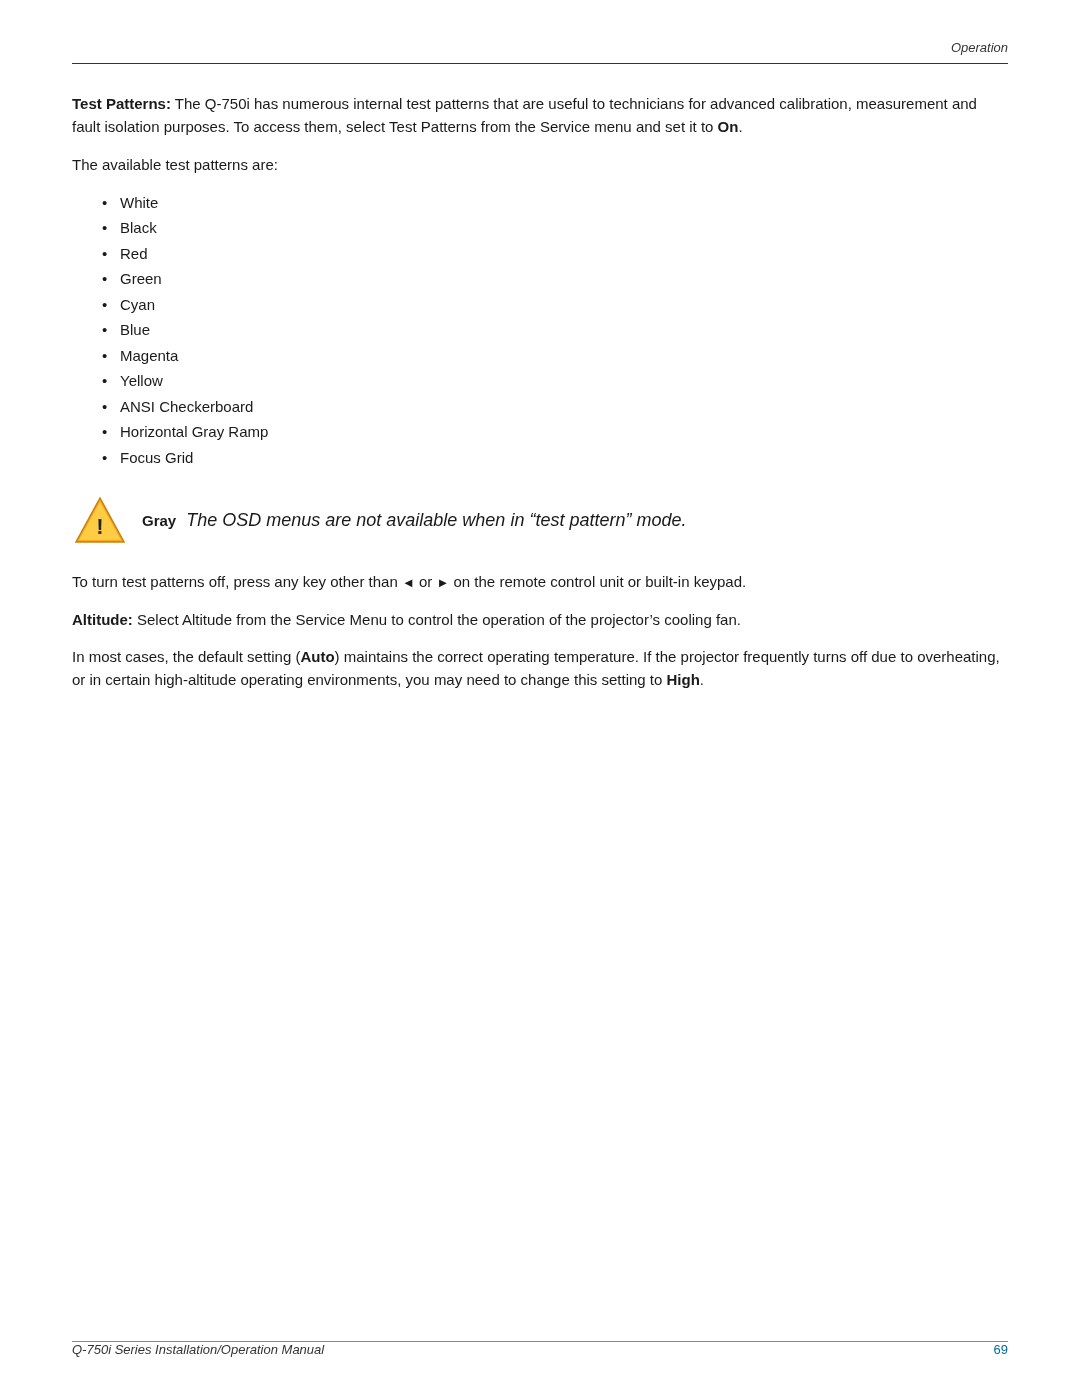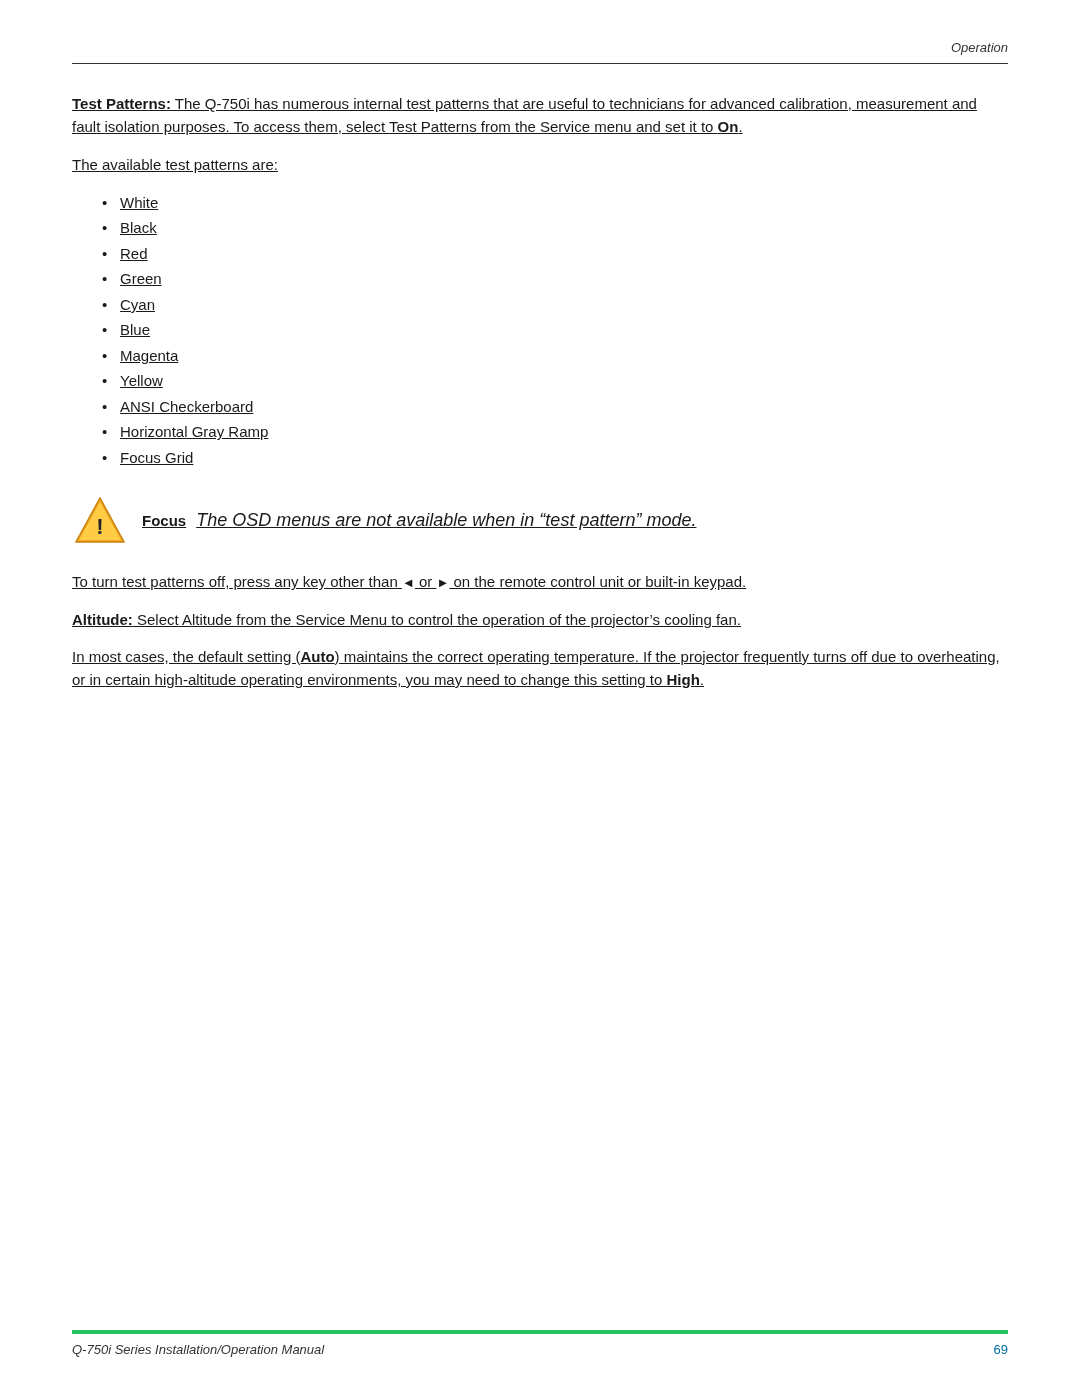--- a/index.html
+++ b/index.html
@@ -35,21 +35,20 @@
       text-align: right;
       font-style: italic;
       font-size: 13px;
       color: #333;
       margin-bottom: 8px;
       margin-top: -10px;
     }
 
     .main-content {
       margin-top: 26px;
-      text-decoration: underline;
     }
 
     p {
       line-height: 1.55;
       margin-bottom: 14px;
       font-size: 15px;
     }
 
     .bullet-list {
       list-style: none;
@@ -79,22 +78,21 @@
     }
 
     .footer {
       position: absolute;
       bottom: 40px;
       left: 72px;
       right: 72px;
       display: flex;
       justify-content: space-between;
       align-items: center;
-      border-top: 4px solid #22c55e;
-      padding-top: 8px;
+      border-top: 1px solid #22c55e;
     }
 
     .footer-left {
       font-style: italic;
       font-size: 13px;
       color: #333;
     }
 
     .footer-center {
       font-size: 13px;
@@ -157,21 +155,21 @@
           <polygon points="26,4 50,48 2,48" fill="#f5a623" stroke="#c8820a" stroke-width="1.5"></polygon>
 
           <polygon points="26,8 47,46 5,46" fill="#ffcc44"></polygon>
 
           <text x="26" y="40" text-anchor="middle" font-size="22" font-weight="bold" fill="#333" font-family="Arial">!</text>
 
           <text x="26" y="36" text-anchor="middle" font-size="14" font-weight="bold" fill="#222" font-family="Arial">!</text>
         </svg>
       </div>
       <div style="display:flex; flex-direction:row; align-items:center; gap:10px;">
-        <span style="font-weight:bold; font-size:15px;">Focus</span>
+        <span style="font-weight:bold; font-size:15px;">Gray</span>
         <span style="font-style:italic; font-size:18px; line-height:1.5;">The OSD menus are not available when in “test pattern” mode.</span>
       </div>
     </div>
 
     <p>
       <span>To turn test patterns off, press any key other than </span><span class="arrow-left">◄</span><span> or </span><span class="arrow-right">►</span><span> on the remote control unit or built-in keypad.</span>
     </p>
 
     <p>
       <strong>Altitude:</strong><span> Select Altitude from the Service Menu to control the operation of the projector’s cooling fan.</span>

